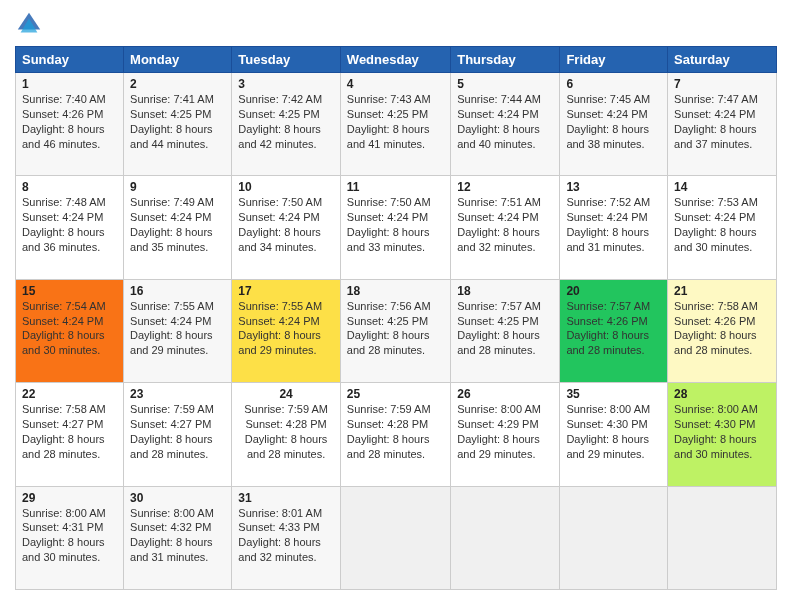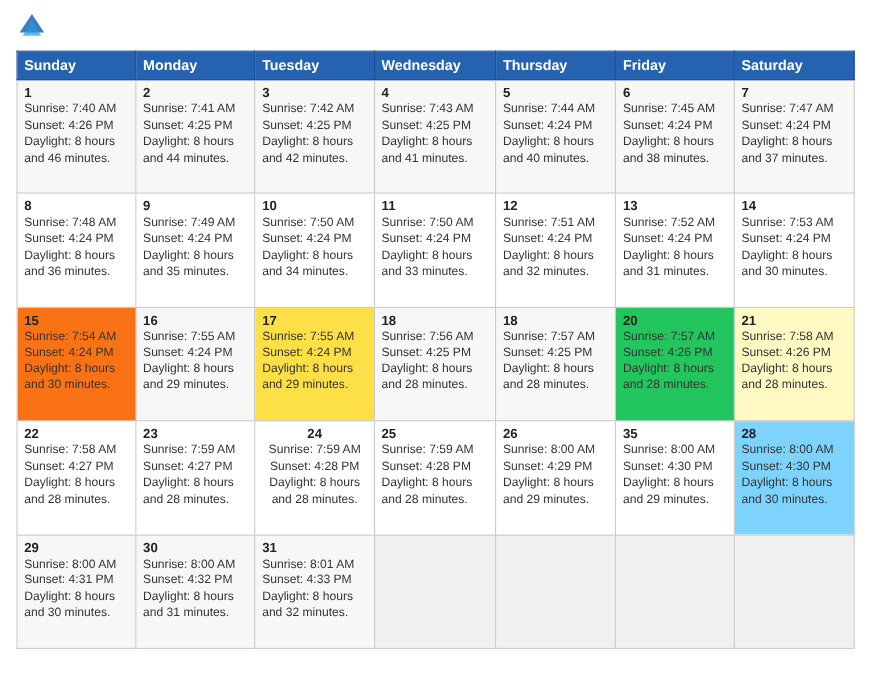--- a/index.html
+++ b/index.html
@@ -248,21 +248,21 @@
             <div class="day-info">Sunrise: 7:59 AM<br>Sunset: 4:28 PM<br>Daylight: 8 hours and 28 minutes.</div>
           </td>
           <td style="background: rgb(255, 255, 255);">
             <span class="day-number">26</span>
             <div class="day-info">Sunrise: 8:00 AM<br>Sunset: 4:29 PM<br>Daylight: 8 hours and 29 minutes.</div>
           </td>
           <td style="background: rgb(255, 255, 255);">
             <span class="day-number">35</span>
             <div class="day-info">Sunrise: 8:00 AM<br>Sunset: 4:30 PM<br>Daylight: 8 hours and 29 minutes.</div>
           </td>
-          <td style="background: #7dd3fc;">
+          <td style="background: #bef264;">
             <span class="day-number">28</span>
             <div class="day-info">Sunrise: 8:00 AM<br>Sunset: 4:30 PM<br>Daylight: 8 hours and 30 minutes.</div>
           </td>
         </tr>
         <tr>
           <td style="background: rgb(247, 247, 247);">
             <span class="day-number">29</span>
             <div class="day-info">Sunrise: 8:00 AM<br>Sunset: 4:31 PM<br>Daylight: 8 hours and 30 minutes.</div>
           </td>
           <td style="background: rgb(247, 247, 247);">

